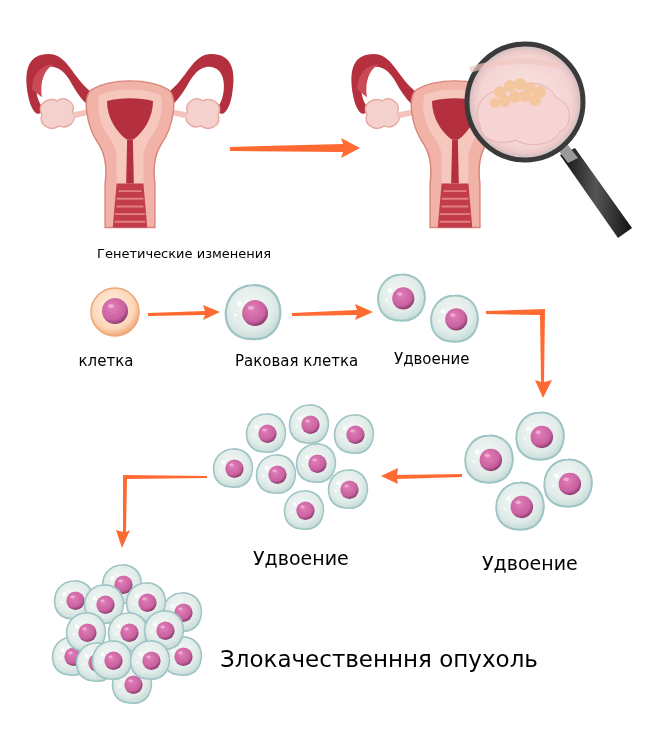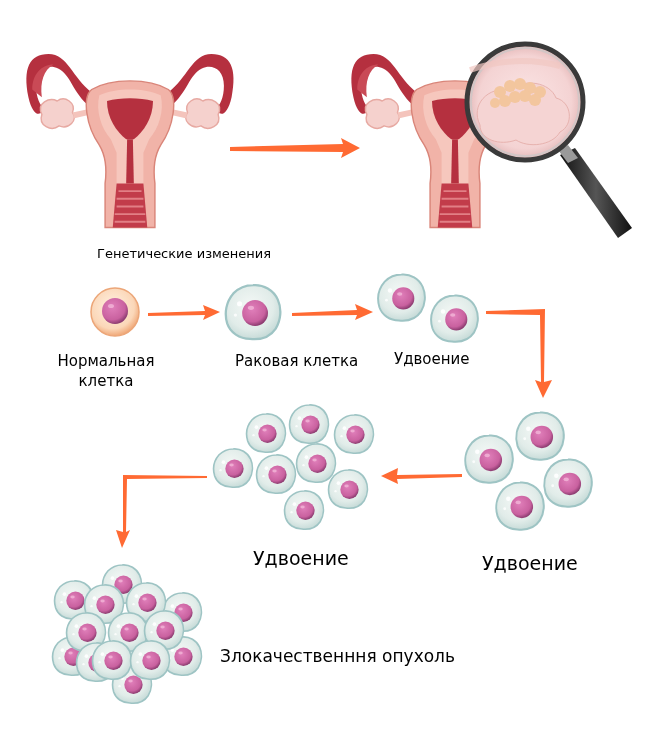--- a/index.html
+++ b/index.html
@@ -2,21 +2,21 @@
 <html><head>
   <meta charset="utf-8">
   <style>
     html, body { margin: 0; padding: 0; background: #ffffff; }
     body { width: 650px; height: 746px; position: relative; overflow: hidden; font-family: "DejaVu Sans", sans-serif; }
     .stage { position: absolute; left: 0; top: 0; width: 650px; height: 746px; }
     .lbl { position: absolute; color: #000000; font-weight: normal; font-family: "DejaVu Sans", sans-serif; text-align: center; white-space: nowrap; }
     .lbl-s { font-size: 13px; }
     .lbl-m { font-size: 15px; }
     .lbl-l { font-size: 19px; }
-    .lbl-xl { font-size: 17px; }
+    .lbl-xl { font-size: 23px; }
   </style>
 </head>
 <body>
 
 <div class="stage">
 <svg width="650" height="746" viewBox="0 0 650 746" xmlns="http://www.w3.org/2000/svg">
   <defs>
     <radialGradient id="cellG" cx="45%" cy="40%" r="60%">
       <stop offset="0%" stop-color="#f4f8f6"></stop>
       <stop offset="70%" stop-color="#e1ece9"></stop>
@@ -168,21 +168,20 @@
     <use href="#cell" x="74" y="640" width="44" height="44"></use>
     <use href="#cell" x="90" y="638" width="44" height="44"></use>
     <use href="#cell" x="128" y="638" width="44" height="44"></use>
   </g>
 </svg>
 </div>
 
 <div class="lbl lbl-s" style="left:97px; top:246px;">Генетические изменения</div>
 
 <div class="lbl lbl-m" style="left:46px; top:351px; width:120px; line-height:20px;">
-  <div>Нормальная</div>
   <div>клетка</div>
 </div>
 
 <div class="lbl lbl-m" style="left:207px; top:352px;margin-left:28px;">Раковая клетка</div>
 <div class="lbl lbl-m" style="left:394px; top:350px;">Удвоение</div>
 <div class="lbl lbl-l" style="left:253px; top:547px;">Удвоение</div>
 <div class="lbl lbl-l" style="left:482px; top:552px;">Удвоение</div>
 <div class="lbl lbl-xl" style="left:220px; top:646px;">Злокачественння опухоль</div>
 
 </body></html>

